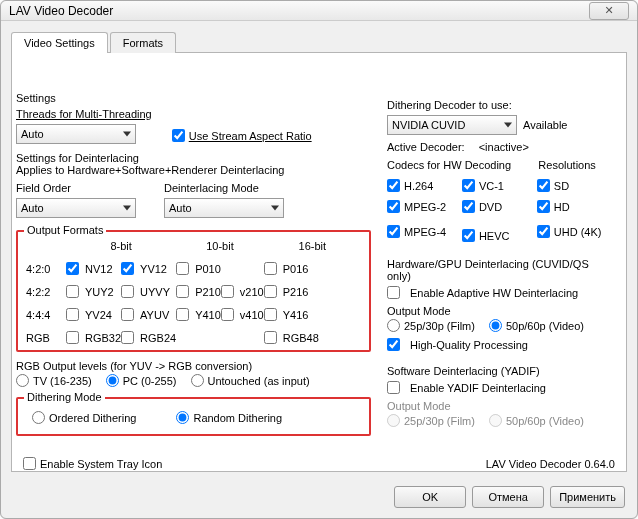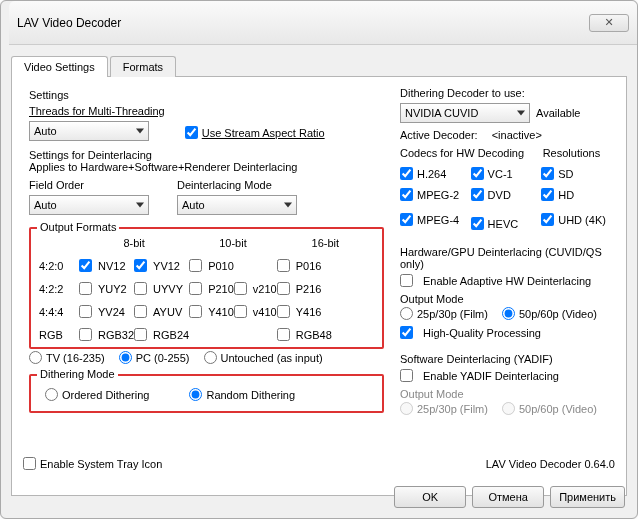--- a/index.html
+++ b/index.html
@@ -1,25 +1,25 @@
 <!DOCTYPE html>
 <html><head>
 <meta charset="utf-8">
 <style>
   * { box-sizing: border-box; font-family: "Segoe UI", Tahoma, sans-serif; font-size: 11px; }
   body { margin: 0; background: #fff; }
   .window { width: 638px; height: 519px; border: 1px solid #aaa; border-radius: 6px; background: #f0f0f0; position: relative; box-shadow: 0 0 2px rgba(0,0,0,0.15); }
-  .titlebar { height: 44px; background: linear-gradient(#fafafa,#e8e8e8); border-bottom: 1px solid #ccc; border-radius: 6px 6px 0 0; display: flex; align-items: center; padding: 0 8px; margin-left: 8px; }
+  .titlebar { height: 20px; background: linear-gradient(#fafafa,#e8e8e8); border-bottom: 1px solid #ccc; border-radius: 6px 6px 0 0; display: flex; align-items: center; padding: 0 8px; }
   .titlebar .title { font-size: 12px; }
   .titlebar .close { margin-left: auto; width: 40px; height: 18px; border: 1px solid #a9a9a9; border-radius: 3px; background: linear-gradient(#f5f5f5,#e2e2e2); display: flex; align-items: center; justify-content: center; color: #555; font-size: 11px; }
   .client { padding: 10px 10px 6px 10px; }
   .tabs { display: flex; align-items: flex-end; position: relative; z-index: 2; }
   .tab { padding: 4px 12px; border: 1px solid #b5b5b5; border-bottom: none; background: #f0f0f0; border-radius: 3px 3px 0 0; margin-right: 2px; position: relative; top: 1px; }
   .tab.active { background: #fff; z-index: 3; }
-  .tabpage { border: 1px solid #b5b5b5; background: #fff; padding: 10px 12px 8px 17px; min-height: 420px; position: relative; display: flex; gap: 16px; }
+  .tabpage { border: 1px solid #b5b5b5; background: #fff; padding: 10px 12px 8px 4px; min-height: 420px; position: relative; display: flex; gap: 16px; align-items: center; }
   .col-left { width: 355px; }
   .col-right { flex: 1; }
   .section-title { margin: 2px 0 4px 0; }
   .row { display: flex; align-items: center; gap: 6px; }
   .label { color: #000; }
   .combo { border: 1px solid #9a9a9a; background: linear-gradient(#fff,#e9e9e9); height: 20px; display: inline-flex; align-items: center; padding: 0 4px; position: relative; }
   .combo .arrow { position: absolute; right: 4px; top: 50%; transform: translateY(-50%); width: 0; height: 0; border-left: 4px solid transparent; border-right: 4px solid transparent; border-top: 5px solid #333; }
   input[type=checkbox], input[type=radio] { margin: 0 4px 0 0; vertical-align: middle; }
   .groupbox { border: 1px solid #c5c5c5; border-radius: 2px; padding: 8px 8px 6px 8px; margin-top: 6px; position: relative; }
   .groupbox > .gb-title { position: absolute; top: -8px; left: 6px; background: #fff; padding: 0 3px; }
@@ -180,20 +180,21 @@
             <div></div>
               <div></div>
             <label class="of-cell">
                 <input type="checkbox" style="">
                 <span>RGB48</span>
               </label>
             <div></div>
           </div>
         </div>
 
+        <div class="label mt8">RGB Output levels (for YUV -&gt; RGB conversion)</div>
         <div class="row" style="gap:14px; margin-top:2px;">
           <label>
               <input type="radio" name="rgb" style="">
               <span>TV (16-235)</span>
             </label>
           <label>
               <input type="radio" name="rgb" checked="" style="">
               <span>PC (0-255)</span>
             </label>
           <label>

